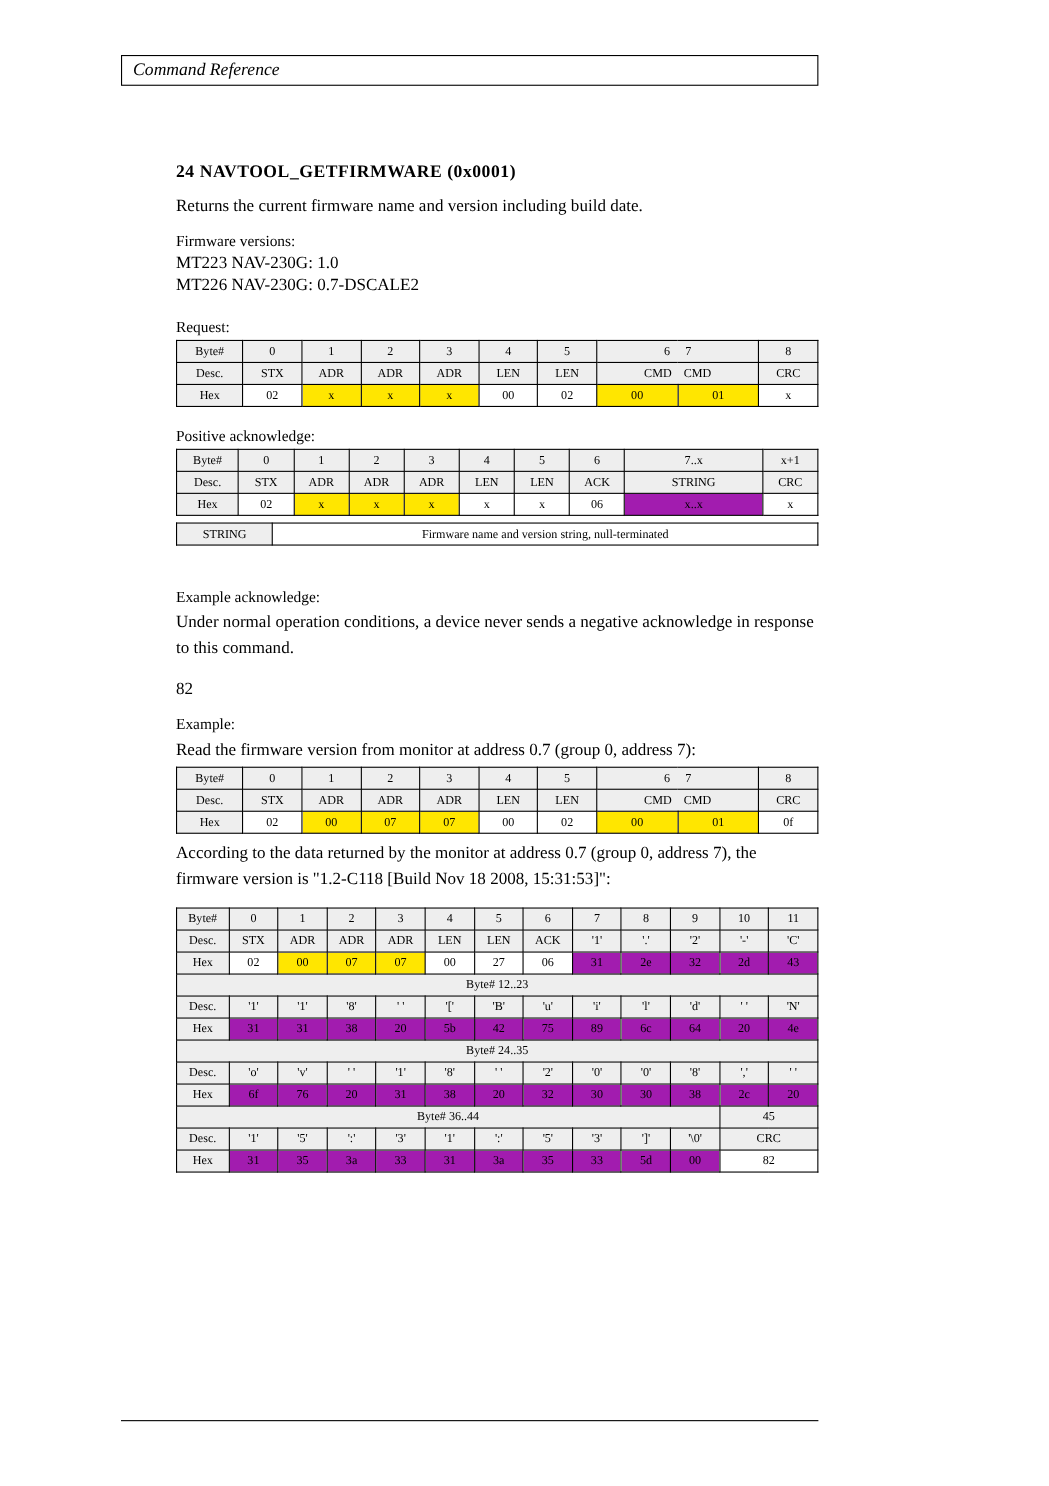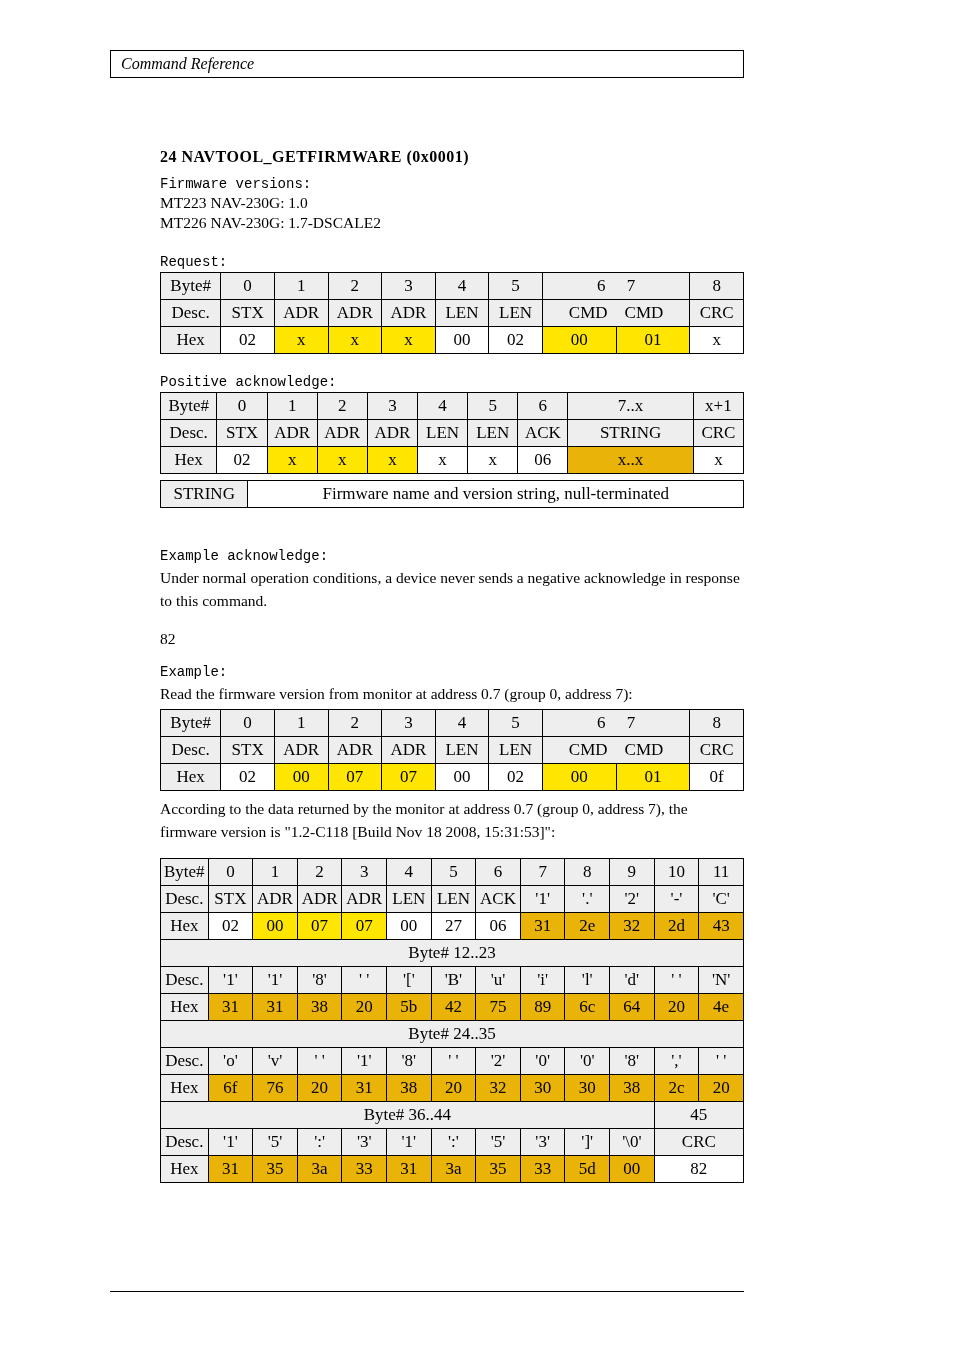--- a/index.html
+++ b/index.html
@@ -32,41 +32,40 @@
     letter-spacing: 0.5px;
   }
   .body-text {
     font-size: 15.5px;
     line-height: 1.5;
     margin-bottom: 14px;
   }
   .subhead {
     font-size: 14px;
     margin-bottom: 2px;
-    font-family: Liberation Mono, monospace;
   }
   .indent { margin-left: 50px; }
   .mono-line { margin-bottom: 2px; font-size: 15.5px; }
   table.packet {
     width: 100%;
     border-collapse: collapse;
     table-layout: fixed;
-    font-size: 17px;
+    font-size: 11px;
     margin-bottom: 20px;
   }
   table.packet th, table.packet td {
     border: 1px solid #000;
     padding: 3px 2px;
     text-align: center;
     height: 20px;
     overflow: hidden;
   }
   table.packet th { background: #eeeeee; font-weight: normal; }
   .yellow { background: #ffe600; }
-  .cyan { background: #eab308; }
+  .cyan { background: #a21caf; }
   .leftcell { text-align: left; padding-left: 6px; }
   hr.footer {
     position: absolute;
     bottom: 52px;
     left: 110px;
     right: 110px;
     border: none;
     border-top: 1px solid #000;
   }
 </style>
@@ -74,24 +73,25 @@
 <body>
 
 <div class="page">
 
   <div class="header-box">
     <span class="header-text">Command Reference</span>
   </div>
 
   <div class="indent">
     <div class="section-title">24 NAVTOOL_GETFIRMWARE (0x0001)</div>
+    <div class="body-text">Returns the current firmware name and version including build date.</div>
 
     <div class="subhead">Firmware versions:</div>
     <div class="mono-line">MT223 NAV-230G: 1.0</div>
-    <div class="mono-line" style="margin-bottom:22px">MT226 NAV-230G: 1.7-DSCALE2</div>
+    <div class="mono-line" style="margin-bottom:22px">MT226 NAV-230G: 0.7-DSCALE2</div>
 
     <div class="subhead">Request:</div>
     <table class="packet">
       <colgroup>
         <col style="width:9%">
           <col style="width:8%">
           <col style="width:8%">
           <col style="width:8%">
           <col style="width:8%">
         <col style="width:8%">

